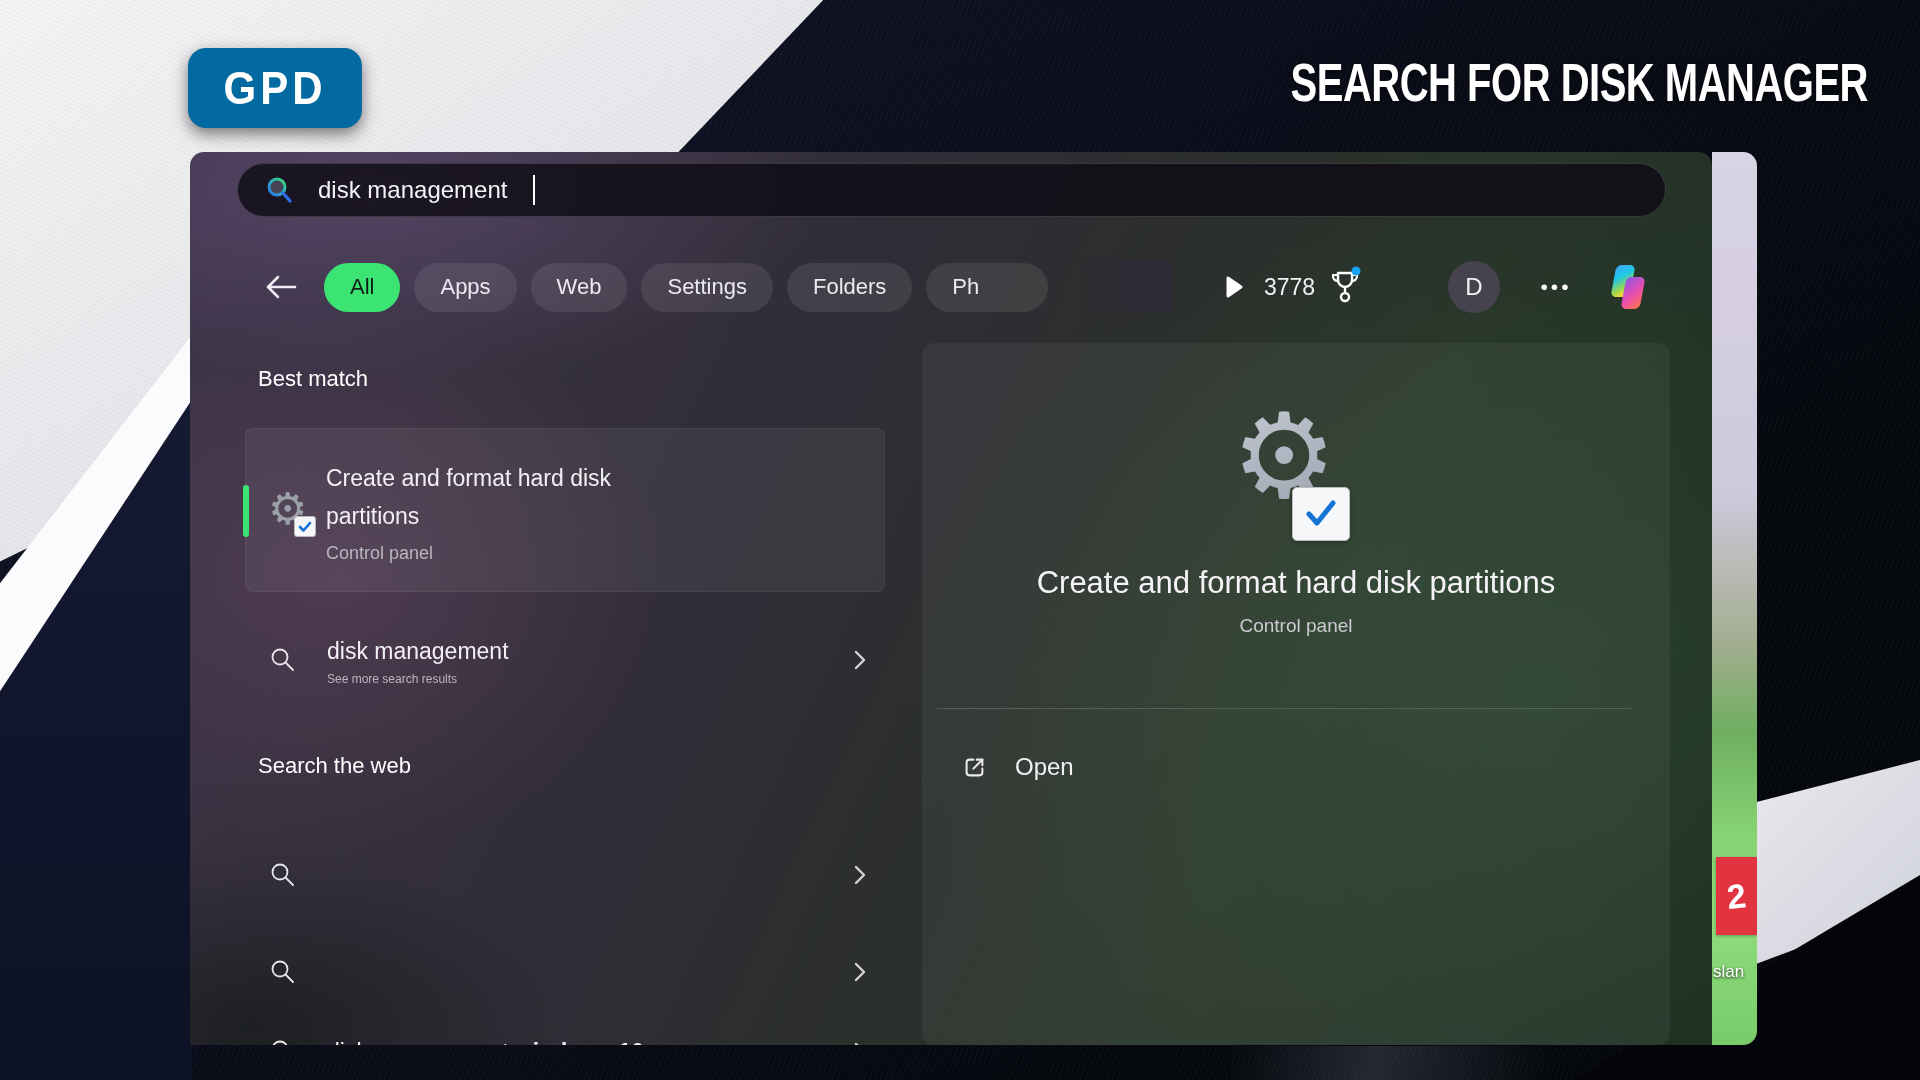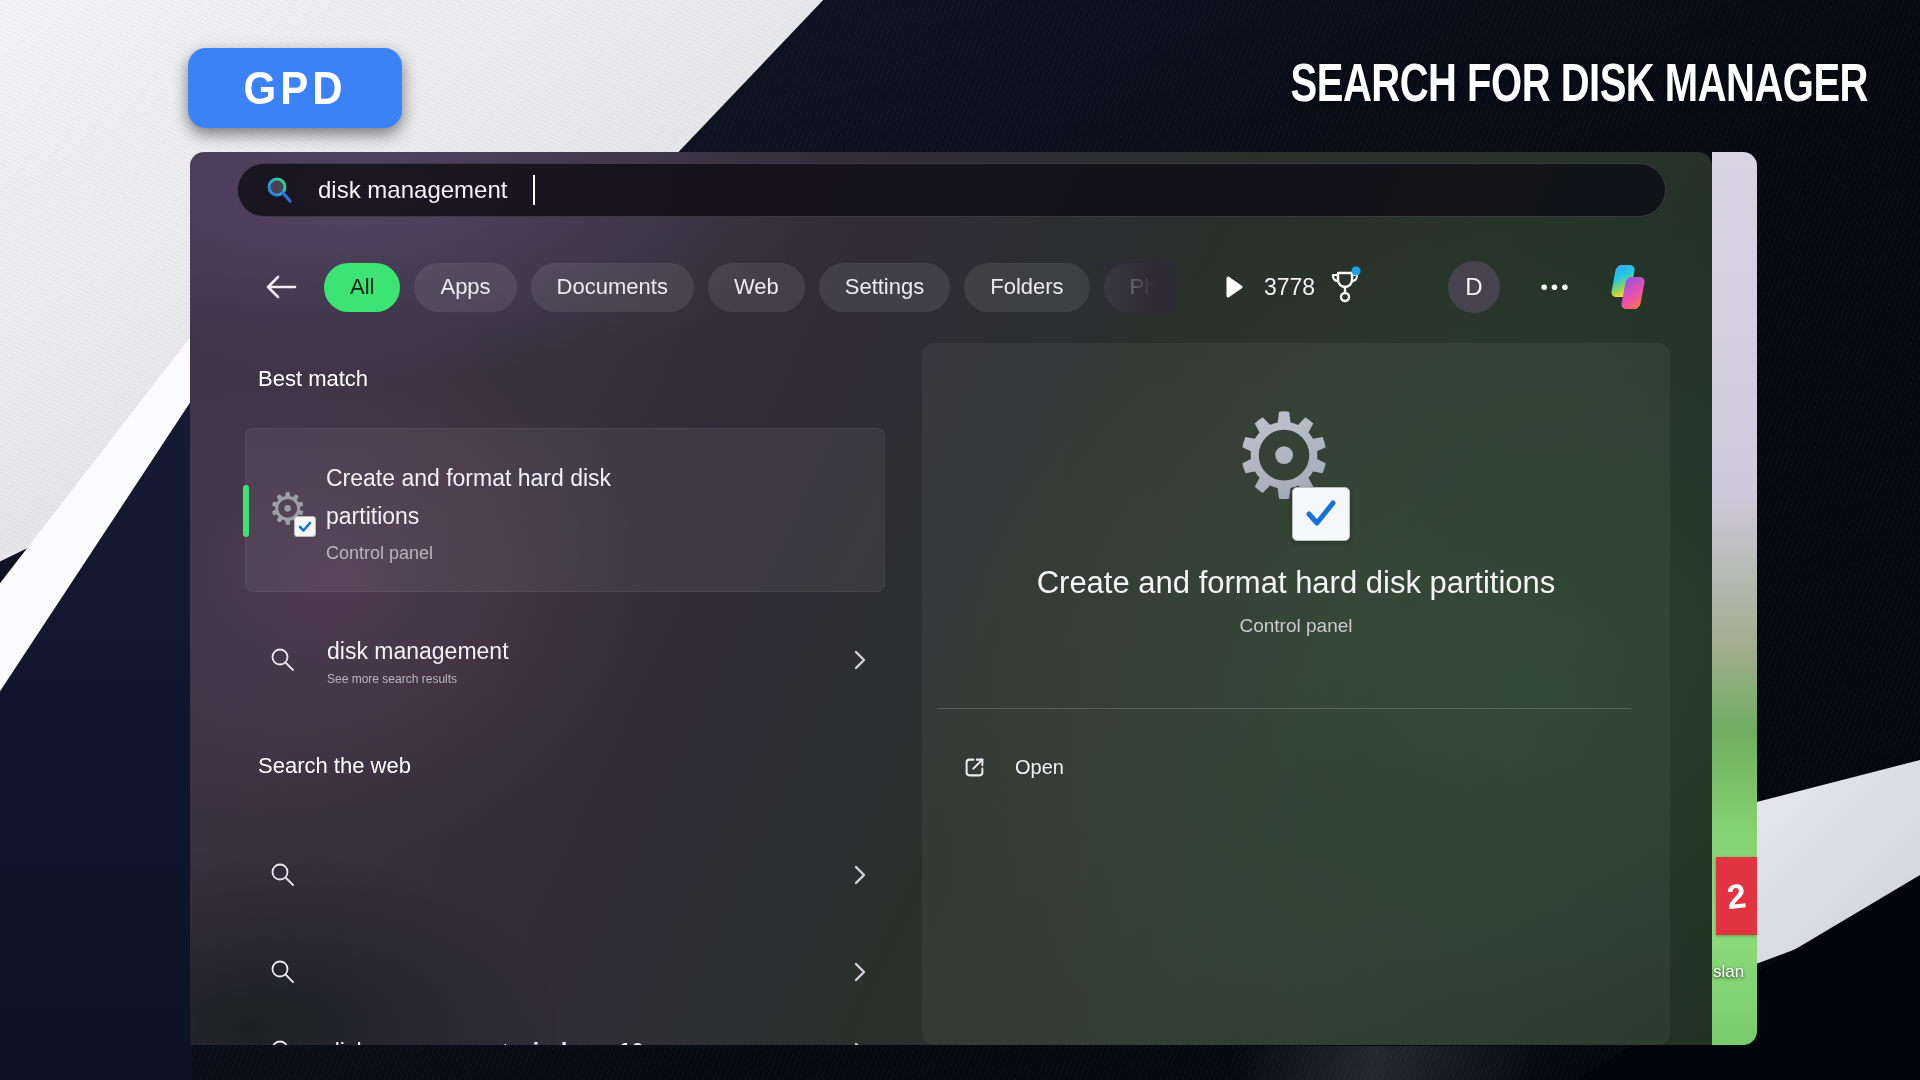--- a/index.html
+++ b/index.html
@@ -23,21 +23,21 @@
       clip-path:polygon(0 64%,100% 37%,100% 100%,0 100%); }
   .bg-silver-br { position:absolute; left:1740px; top:760px; width:180px; height:210px;
       background:linear-gradient(135deg,#e9e9ee 0%,#cfd1da 100%);
       clip-path:polygon(0 22%,100% 0,100% 68%,0 100%); }
   .bg-black-corner { position:absolute; left:1500px; top:830px; width:420px; height:250px;
       background:#04050a; clip-path:polygon(18% 100%,100% 18%,100% 100%,0 100%); }
   .bg-bottom-streak { position:absolute; left:1230px; top:1046px; width:320px; height:34px;
       background:linear-gradient(100deg, transparent 0%, rgba(200,205,225,.16) 45%, transparent 100%); }
 
   
-  .gpd-logo { position:absolute; left:188px; top:48px; width:214px; height:80px; background:#3b82f6;
+  .gpd-logo { position:absolute; left:188px; top:48px; width:174px; height:80px; background:#0369a1;
       border-radius:18px; box-shadow:0 6px 16px rgba(0,0,0,.5); display:flex; align-items:center; justify-content:center; }
   .gpd-logo span { color:#fff; font-size:42px; font-weight:900; letter-spacing:4px; transform:scaleY(1.12); }
   .page-heading { position:absolute; right:52px; top:52px; color:#fff; font-size:40px; font-weight:900;
       letter-spacing:-.5px; transform:scaleY(1.35); transform-origin:top right; white-space:nowrap;
       text-shadow:0 2px 6px rgba(0,0,0,.55); }
 
   
   .shot { position:absolute; left:137px; top:152px; width:1620px; height:893px; border-radius:14px; overflow:hidden; }
   .wp-left { position:absolute; left:0; top:0; width:53px; height:893px; overflow:hidden;
       background:linear-gradient(180deg,#262942 0%,#32366a 18%,#444fb4 33%,#3c64ad 47%,#2e8468 64%,#3aa85f 79%,#67c66b 100%); }
@@ -109,21 +109,21 @@
       background:rgba(255,255,255,.05); }
   .pv-icon { position:relative; width:160px; margin:38px auto 0; height:170px; transform:translateX(-12px); }
   .pv-gear { font-family:"DejaVu Sans", sans-serif; color:#b4bac6; font-size:118px; line-height:150px; text-align:center;
       background:linear-gradient(160deg,#c6cbd4 10%,#9aa1ae 90%); -webkit-background-clip:text; background-clip:text; -webkit-text-fill-color:transparent; }
   .pv-badge { position:absolute; right:14px; bottom:10px; width:58px; height:54px; background:#f5f7f9;
       border:1px solid #bcbcc0; border-radius:5px; display:flex; align-items:center; justify-content:center; box-shadow:0 2px 5px rgba(0,0,0,.25); }
   .pv-title { margin-top:14px; text-align:center; color:#f5f3f7; font-size:31px; }
   .pv-sub { margin-top:14px; text-align:center; color:#ccc9d2; font-size:19px; }
   .pv-divider { position:absolute; left:15px; top:365px; width:694px; height:1px; background:rgba(255,255,255,.17); }
   .open-row { position:absolute; left:25px; top:396px; height:56px; display:flex; align-items:center; gap:27px; padding:0 14px; cursor:pointer; }
-  .open-label { color:#f2f0f5; font-size:20px;text-align:right; }
+  .open-label { color:#f2f0f5; font-size:24px;text-align:right; }
 </style>
 </head>
 <body>
 
 <div class="stage">
 
   <div class="bg-base"></div>
   <div class="bg-silver-tl"></div>
   <div class="bg-left-white"></div>
   <div class="bg-left-navy"></div>
@@ -170,21 +170,20 @@
         <span style="display:flex">
           <svg width="36" height="30" viewBox="0 0 36 30">
             <path d="M4 15 H31 M14 5 L4 15 L14 25" fill="none" stroke="#f0eef4" stroke-width="2.6" stroke-linecap="round" stroke-linejoin="round"></path>
           </svg>
         </span>
       </div>
 
       <div class="chips">
         <div class="chip chip--selected">All</div>
         <div class="chip">Apps</div>
-        <div class="chip">Documents</div>
         <div class="chip">Web</div>
         <div class="chip">Settings</div>
         <div class="chip">Folders</div>
         <div class="chip chip--stub">Ph</div>
       </div>
       <div class="chips-fade"></div>
 
       <div class="play-btn">
         <span style="display:flex">
           <svg width="17" height="22" viewBox="0 0 17 22">

